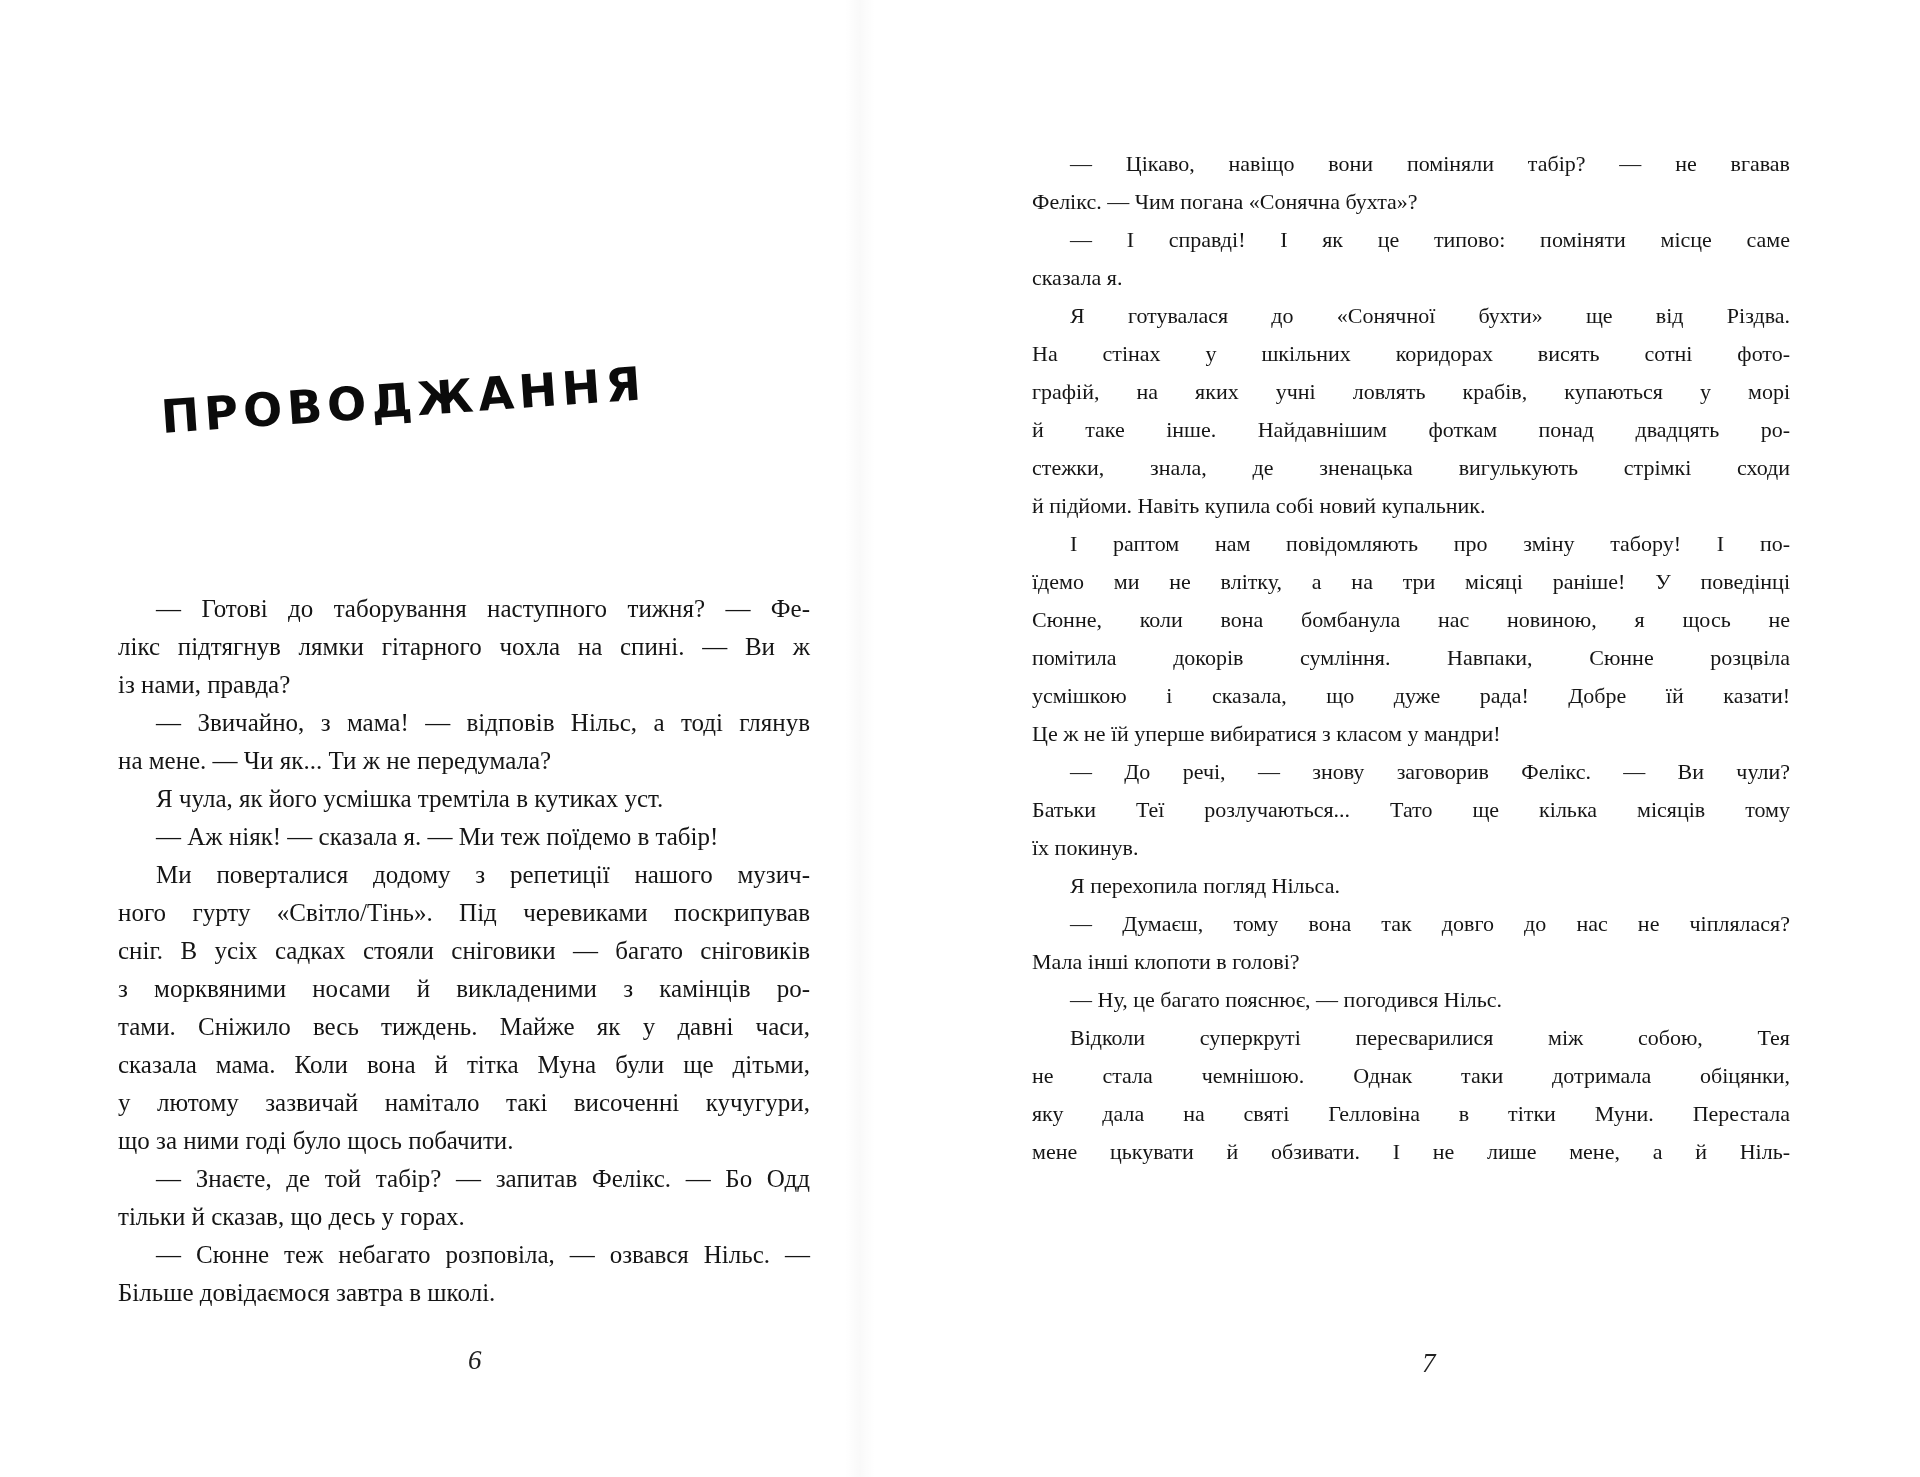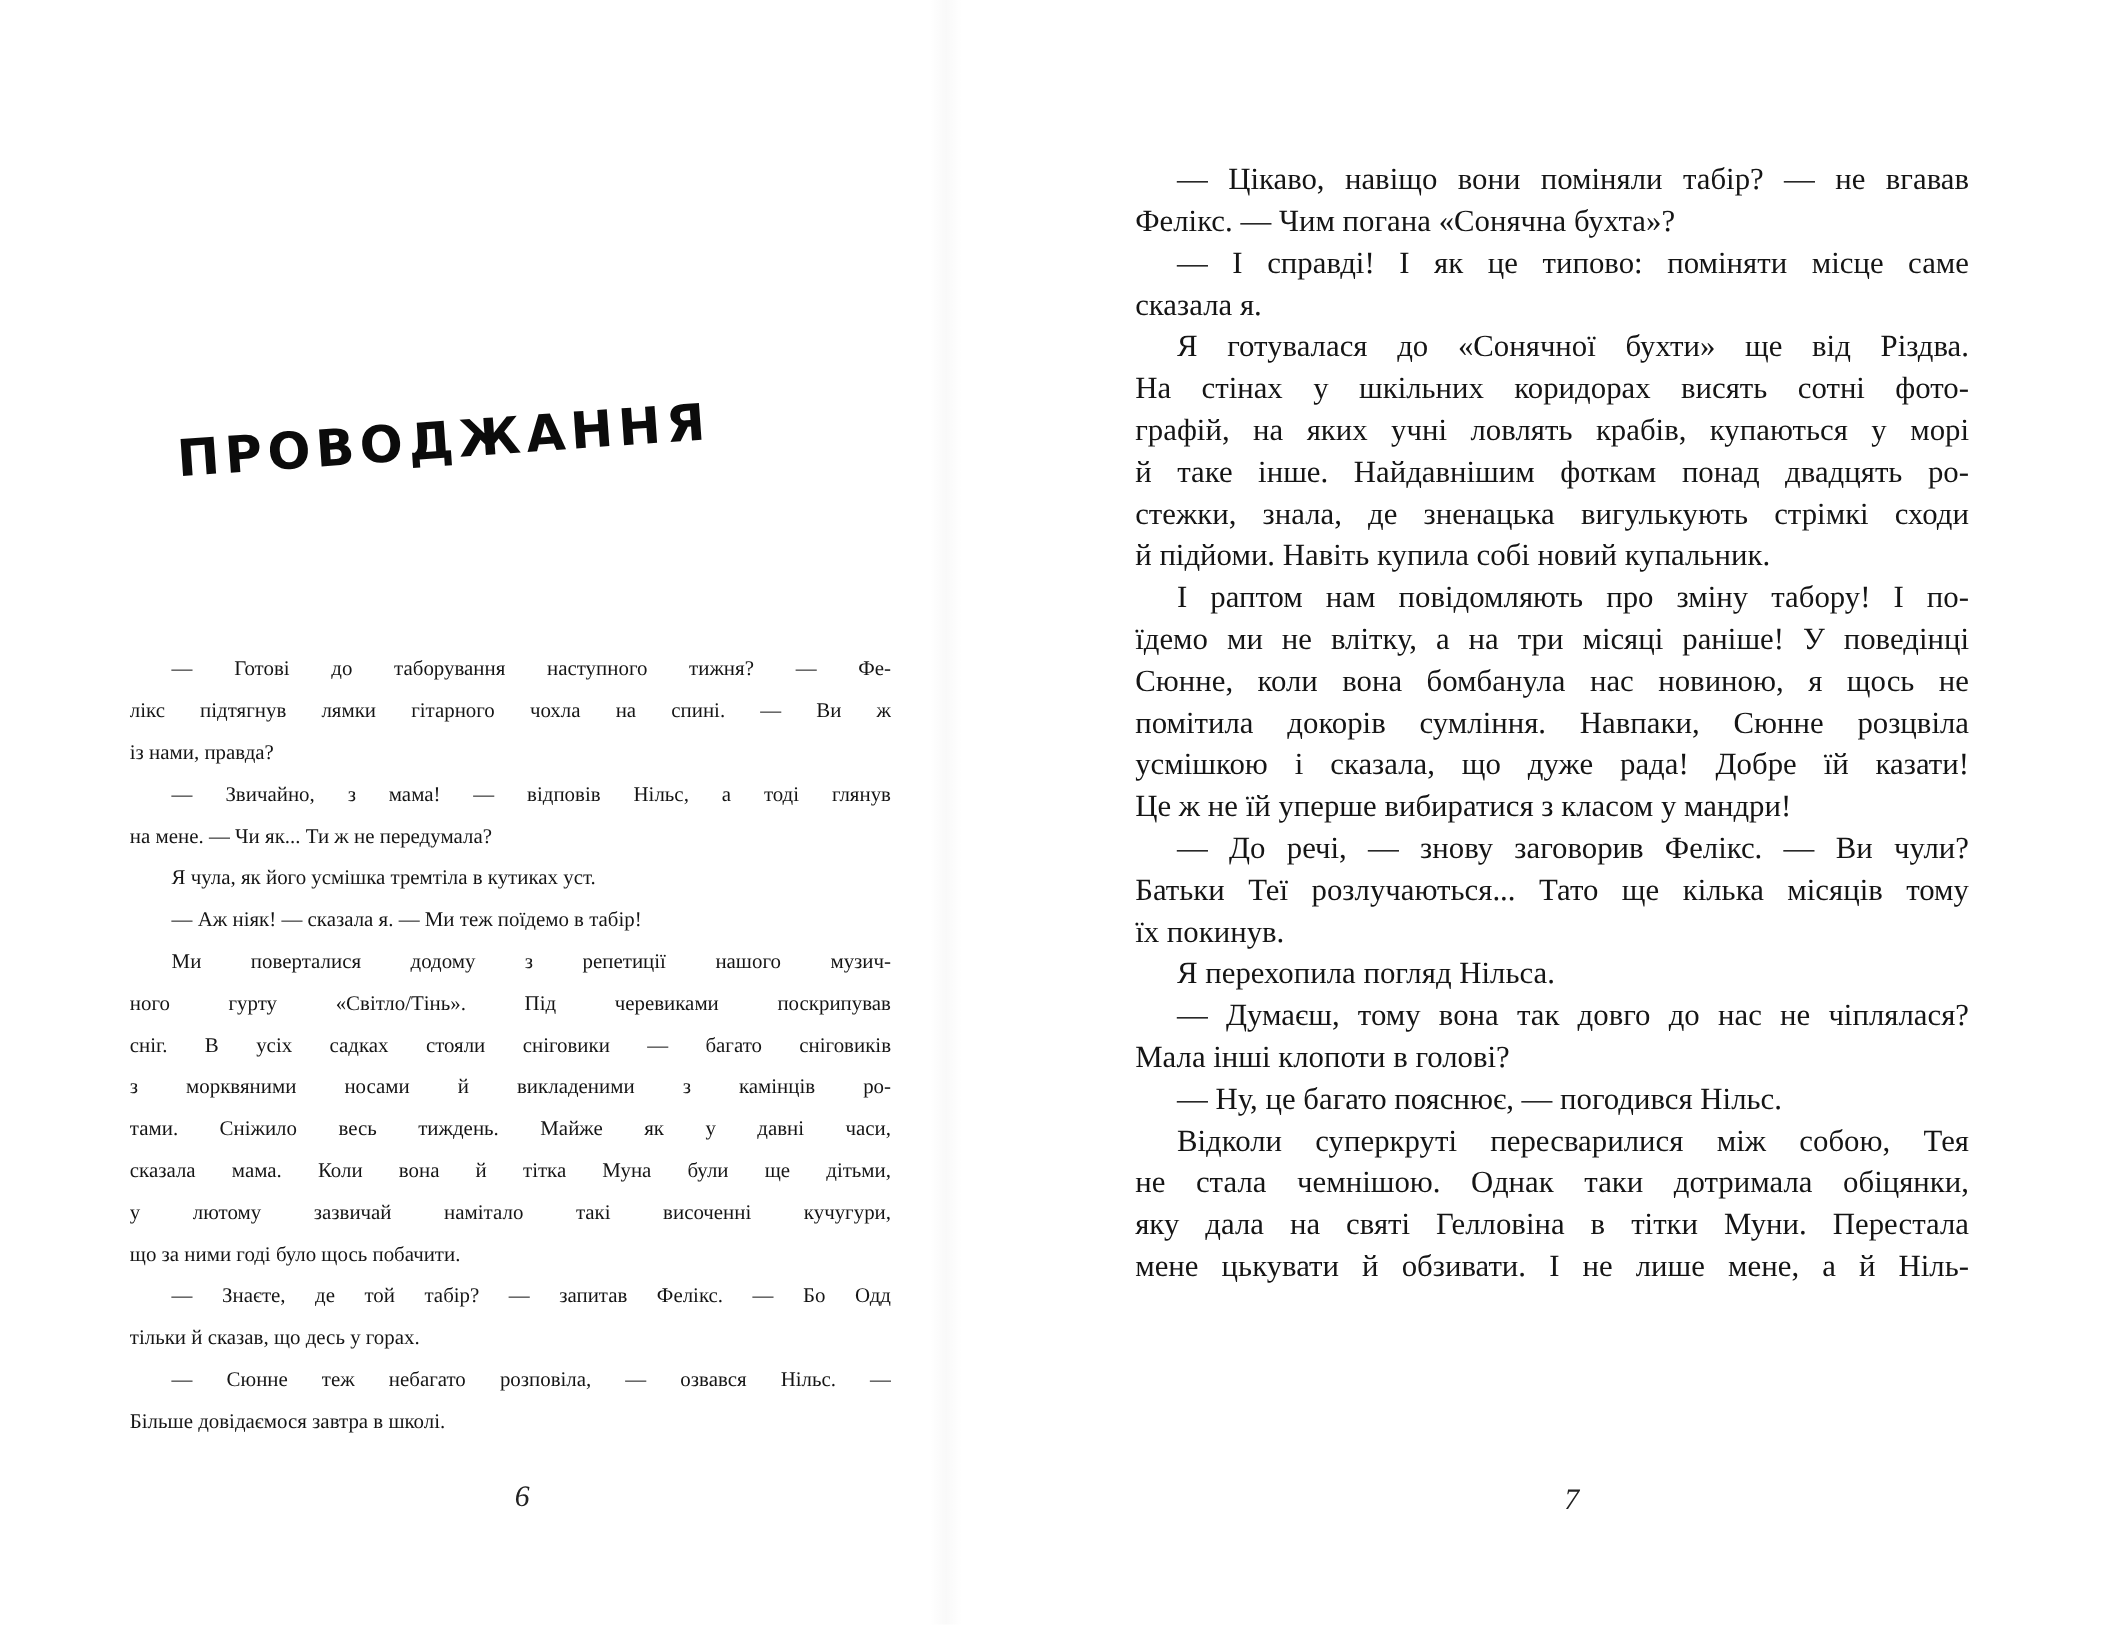--- a/index.html
+++ b/index.html
@@ -41,27 +41,27 @@
     transform-origin: 0 100%;
     white-space: nowrap;
   }
   .textblock {
     position: absolute;
   }
   .textblock-left {
     left: 118px;
     top: 590px;
     width: 692px;
-    font-size: 19px;
+    font-size: 25px;
   }
   .textblock-right {
     left: 1032px;
     top: 145px;
     width: 758px;
-    font-size: 28px;
+    font-size: 22px;
   }
   .line {
     line-height: 38px;
     text-align: justify;
     text-align-last: justify;
     color: #151515;
   }
   .line.para-end {
     text-align-last: left;
   }

